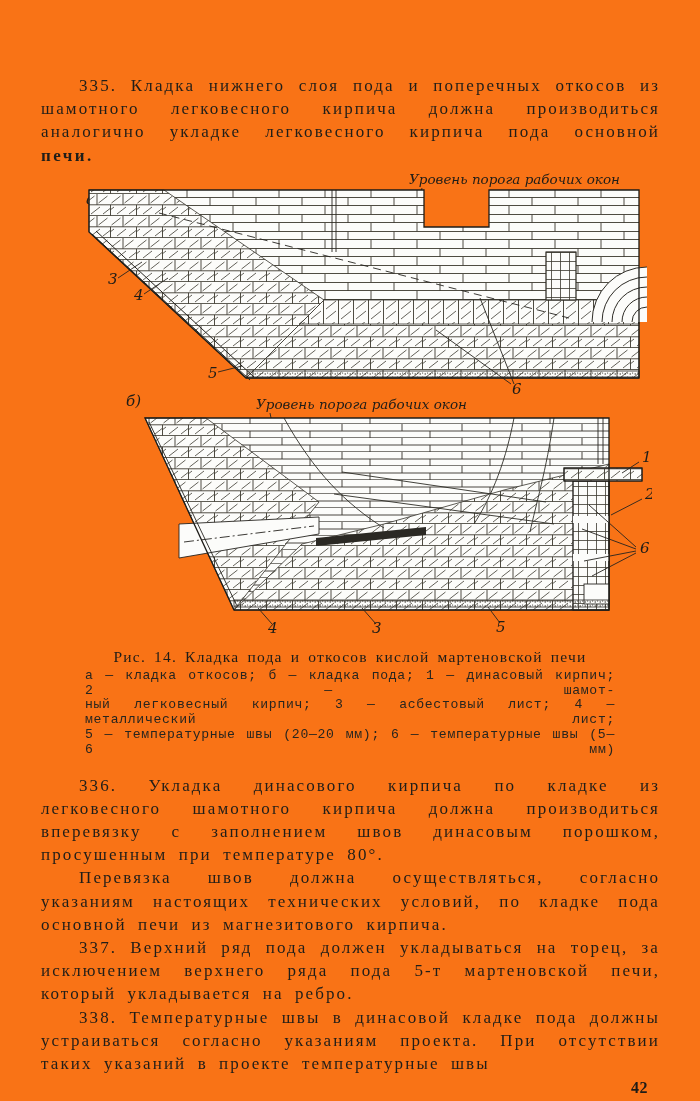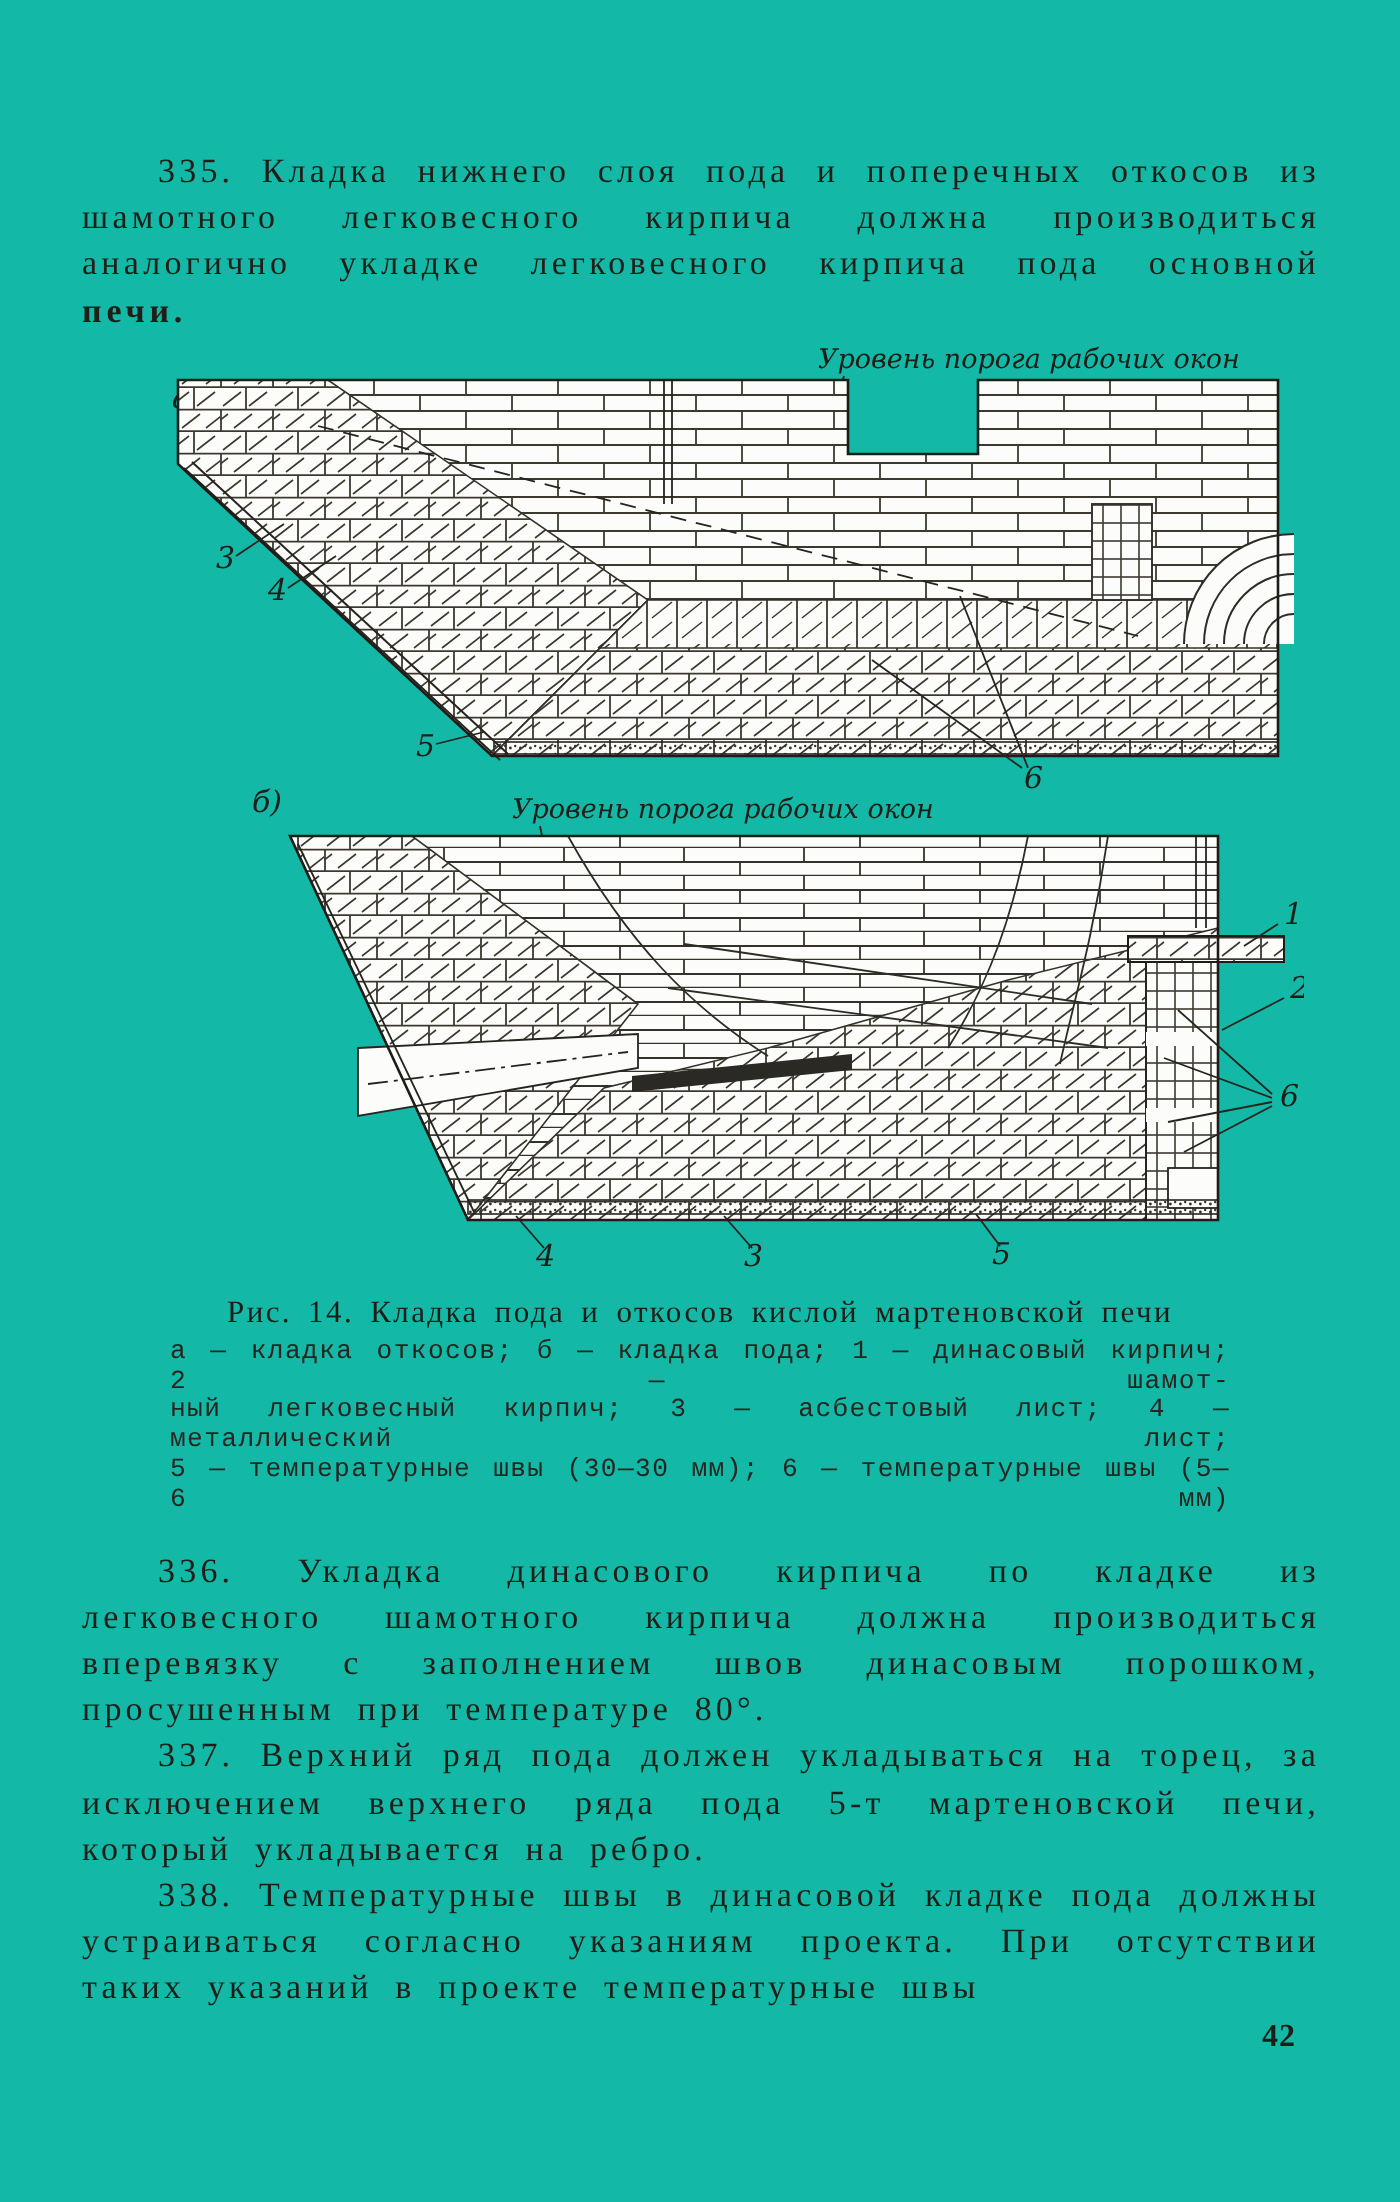--- a/index.html
+++ b/index.html
@@ -1,19 +1,19 @@
 <!DOCTYPE html>
 <html><head>
 <meta charset="utf-8">
 <style>
   html,body{margin:0;padding:0;background:#e8e8e6;}
   .page{
     position:relative;
     width:700px;height:1101px;
-    background:#14b8a6;
+    background:#f97316;
     color:#26241f;
     font-family:"Liberation Serif", serif;
     overflow:hidden;
   }
   .body-text{
     margin:0 40px 0 41px;
     font-size:17px;
     line-height:23.2px;
     text-align:justify;
     text-indent:38px;
@@ -226,24 +226,25 @@
         <text class="dg-num" x="412" y="460">5</text>
         <line x1="416" y1="451" x2="404" y2="435" stroke="#26241f" stroke-width="0.9"></line>
       </g>
     </svg>
 
     <figcaption>
       <div class="fig-caption">Рис. 14. Кладка пода и откосов кислой мартеновской печи</div>
       <div class="fig-legend">
         <div class="leg-line">а — кладка откосов; б — кладка пода; 1 — динасовый кирпич; 2 — шамот-</div>
         <div class="leg-line">ный легковесный кирпич; 3 — асбестовый лист; 4 — металлический лист;</div>
-        <div class="leg-line">5 — температурные швы (30—30 мм); 6 — температурные швы (5—6 мм)</div>
+        <div class="leg-line">5 — температурные швы (20—20 мм); 6 — температурные швы (5—6 мм)</div>
       </div>
     </figcaption>
   </figure>
 
   <p class="body-text after-fig">336. Укладка динасового кирпича по кладке из легковесного шамотного кирпича должна производиться вперевязку с заполнением швов динасовым порошком, просушенным при температуре 80°.</p>
+  <p class="body-text cont">Перевязка швов должна осуществляться, согласно указаниям настоящих технических условий, по кладке пода основной печи из магнезитового кирпича.</p>
   <p class="body-text">337. Верхний ряд пода должен укладываться на торец, за исключением верхнего ряда пода 5-т мартеновской печи, который укладывается на ребро.</p>
   <p class="body-text">338. Температурные швы в динасовой кладке пода должны устраиваться согласно указаниям проекта. При отсутствии таких указаний в проекте температурные швы</p>
 
   <div class="page-number">42</div>
 
 </div>
 
 </body></html>

